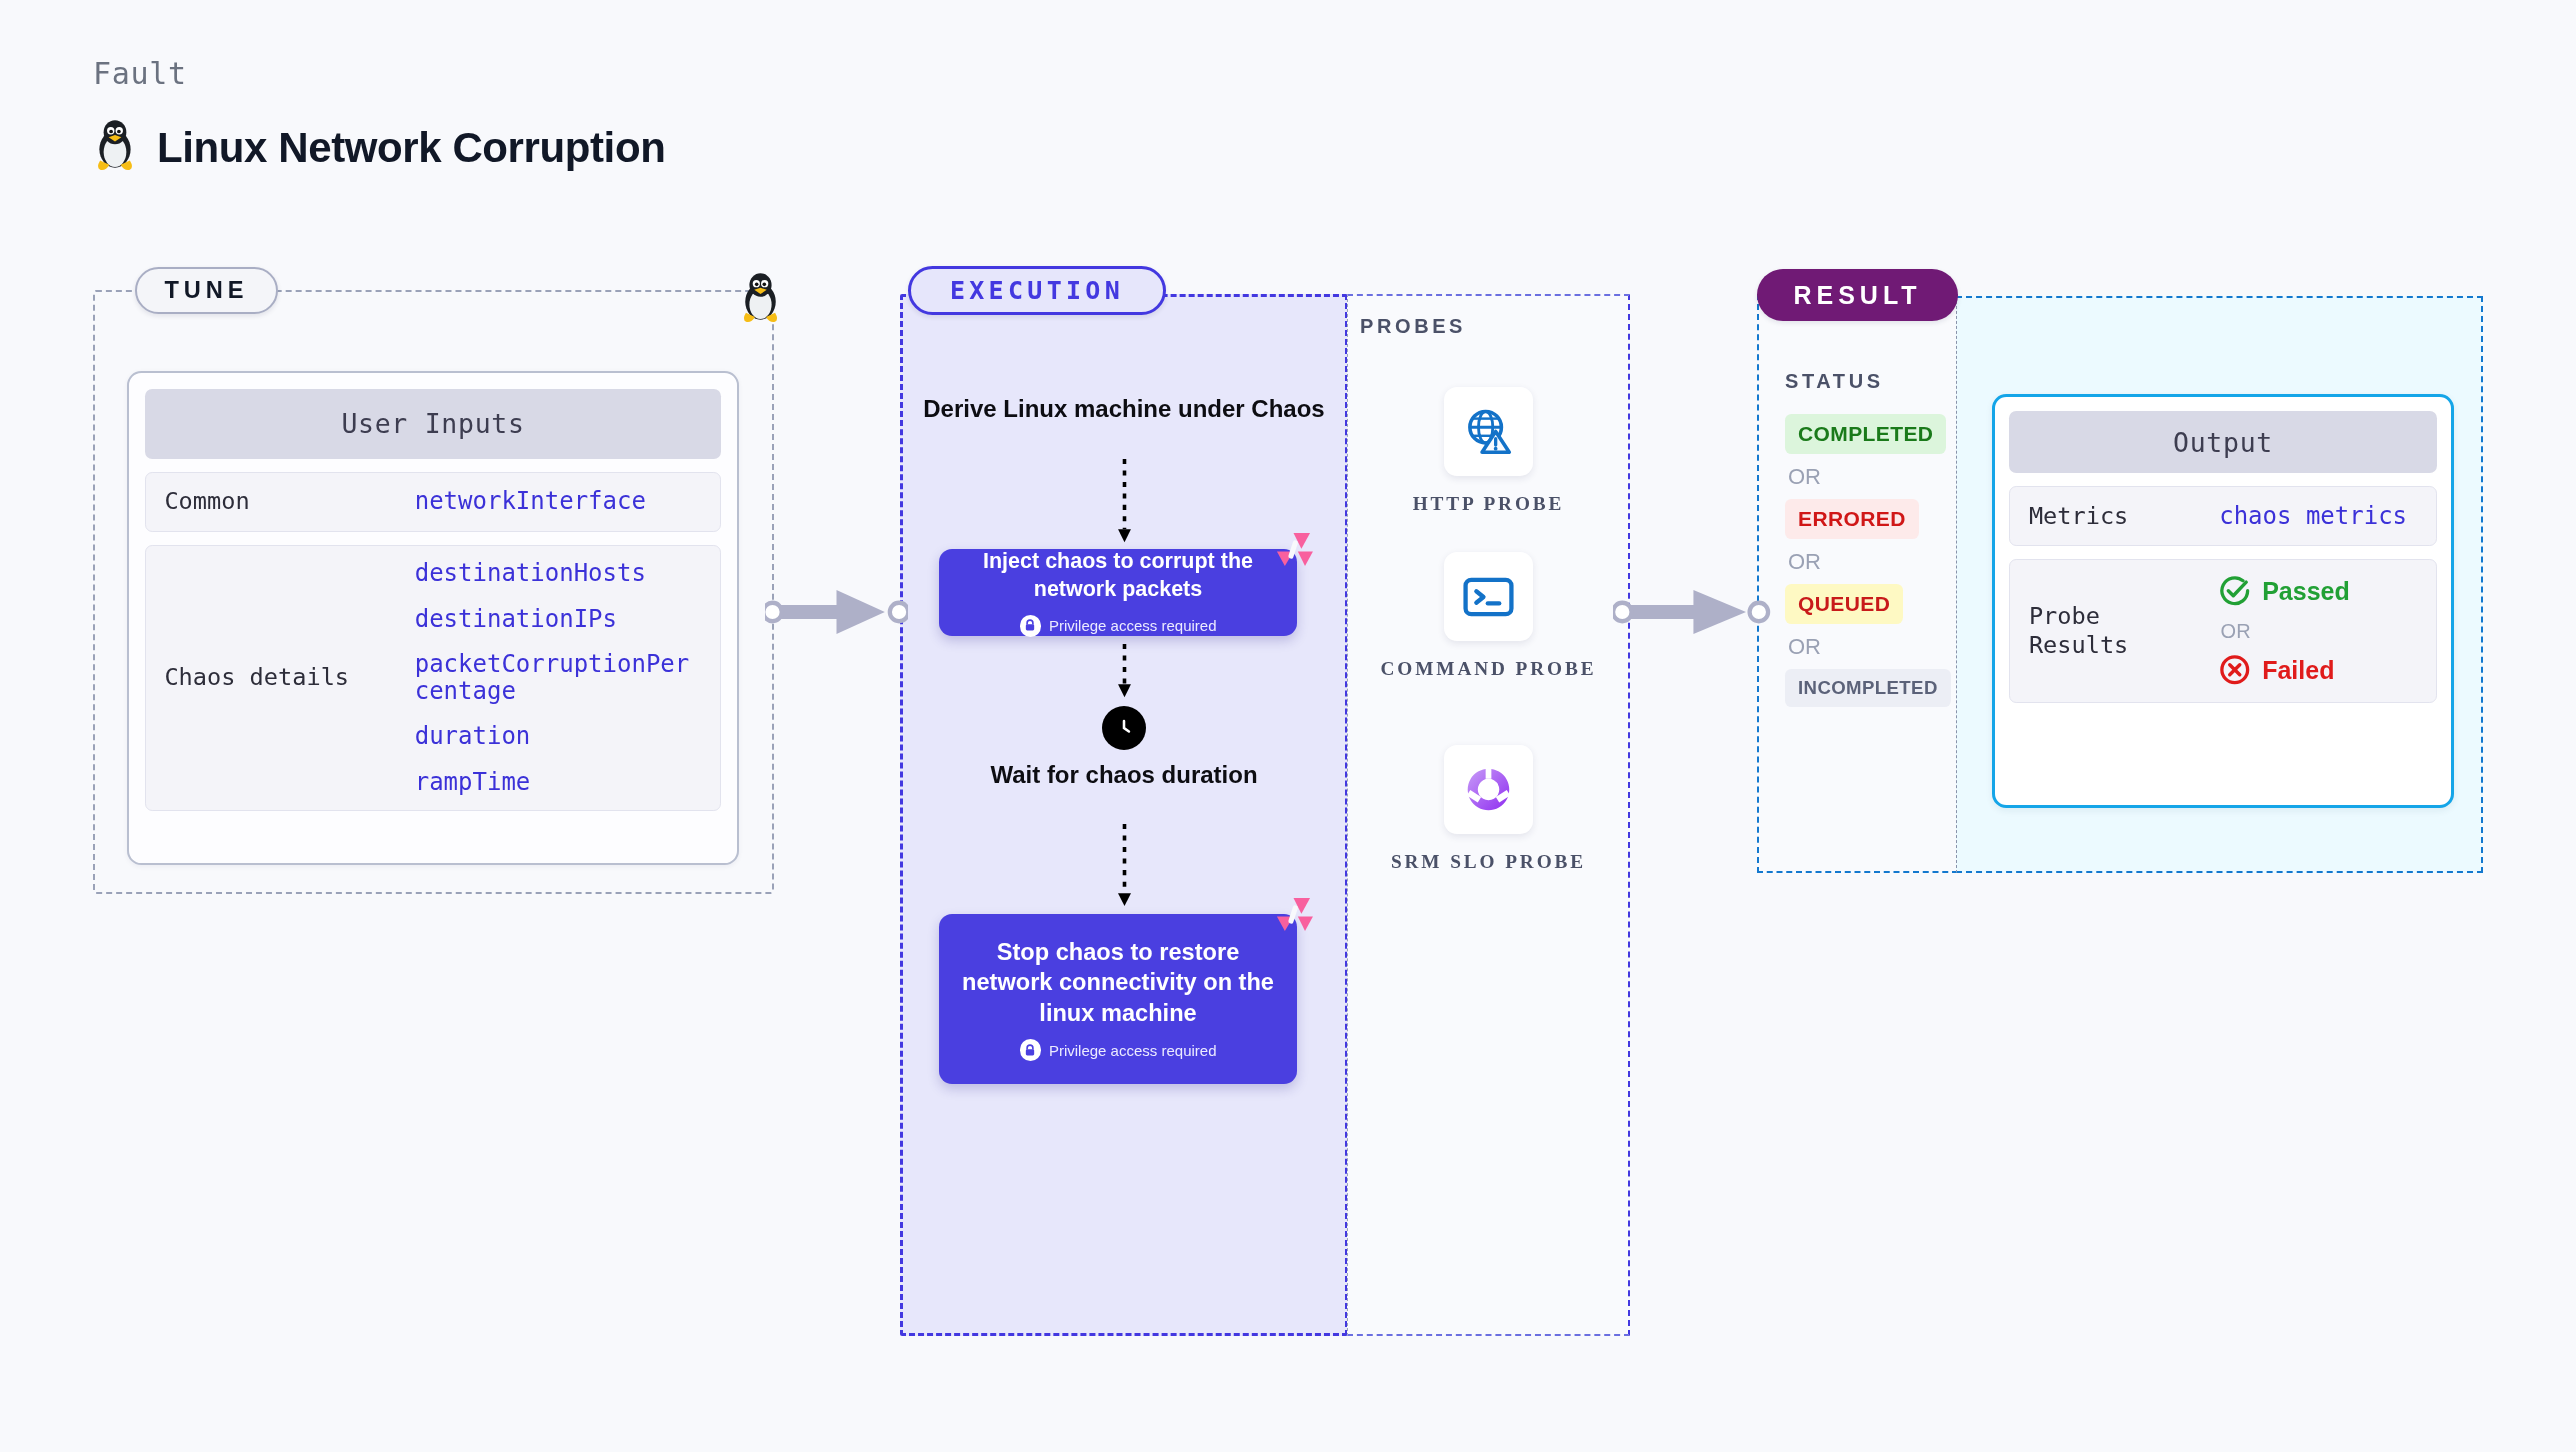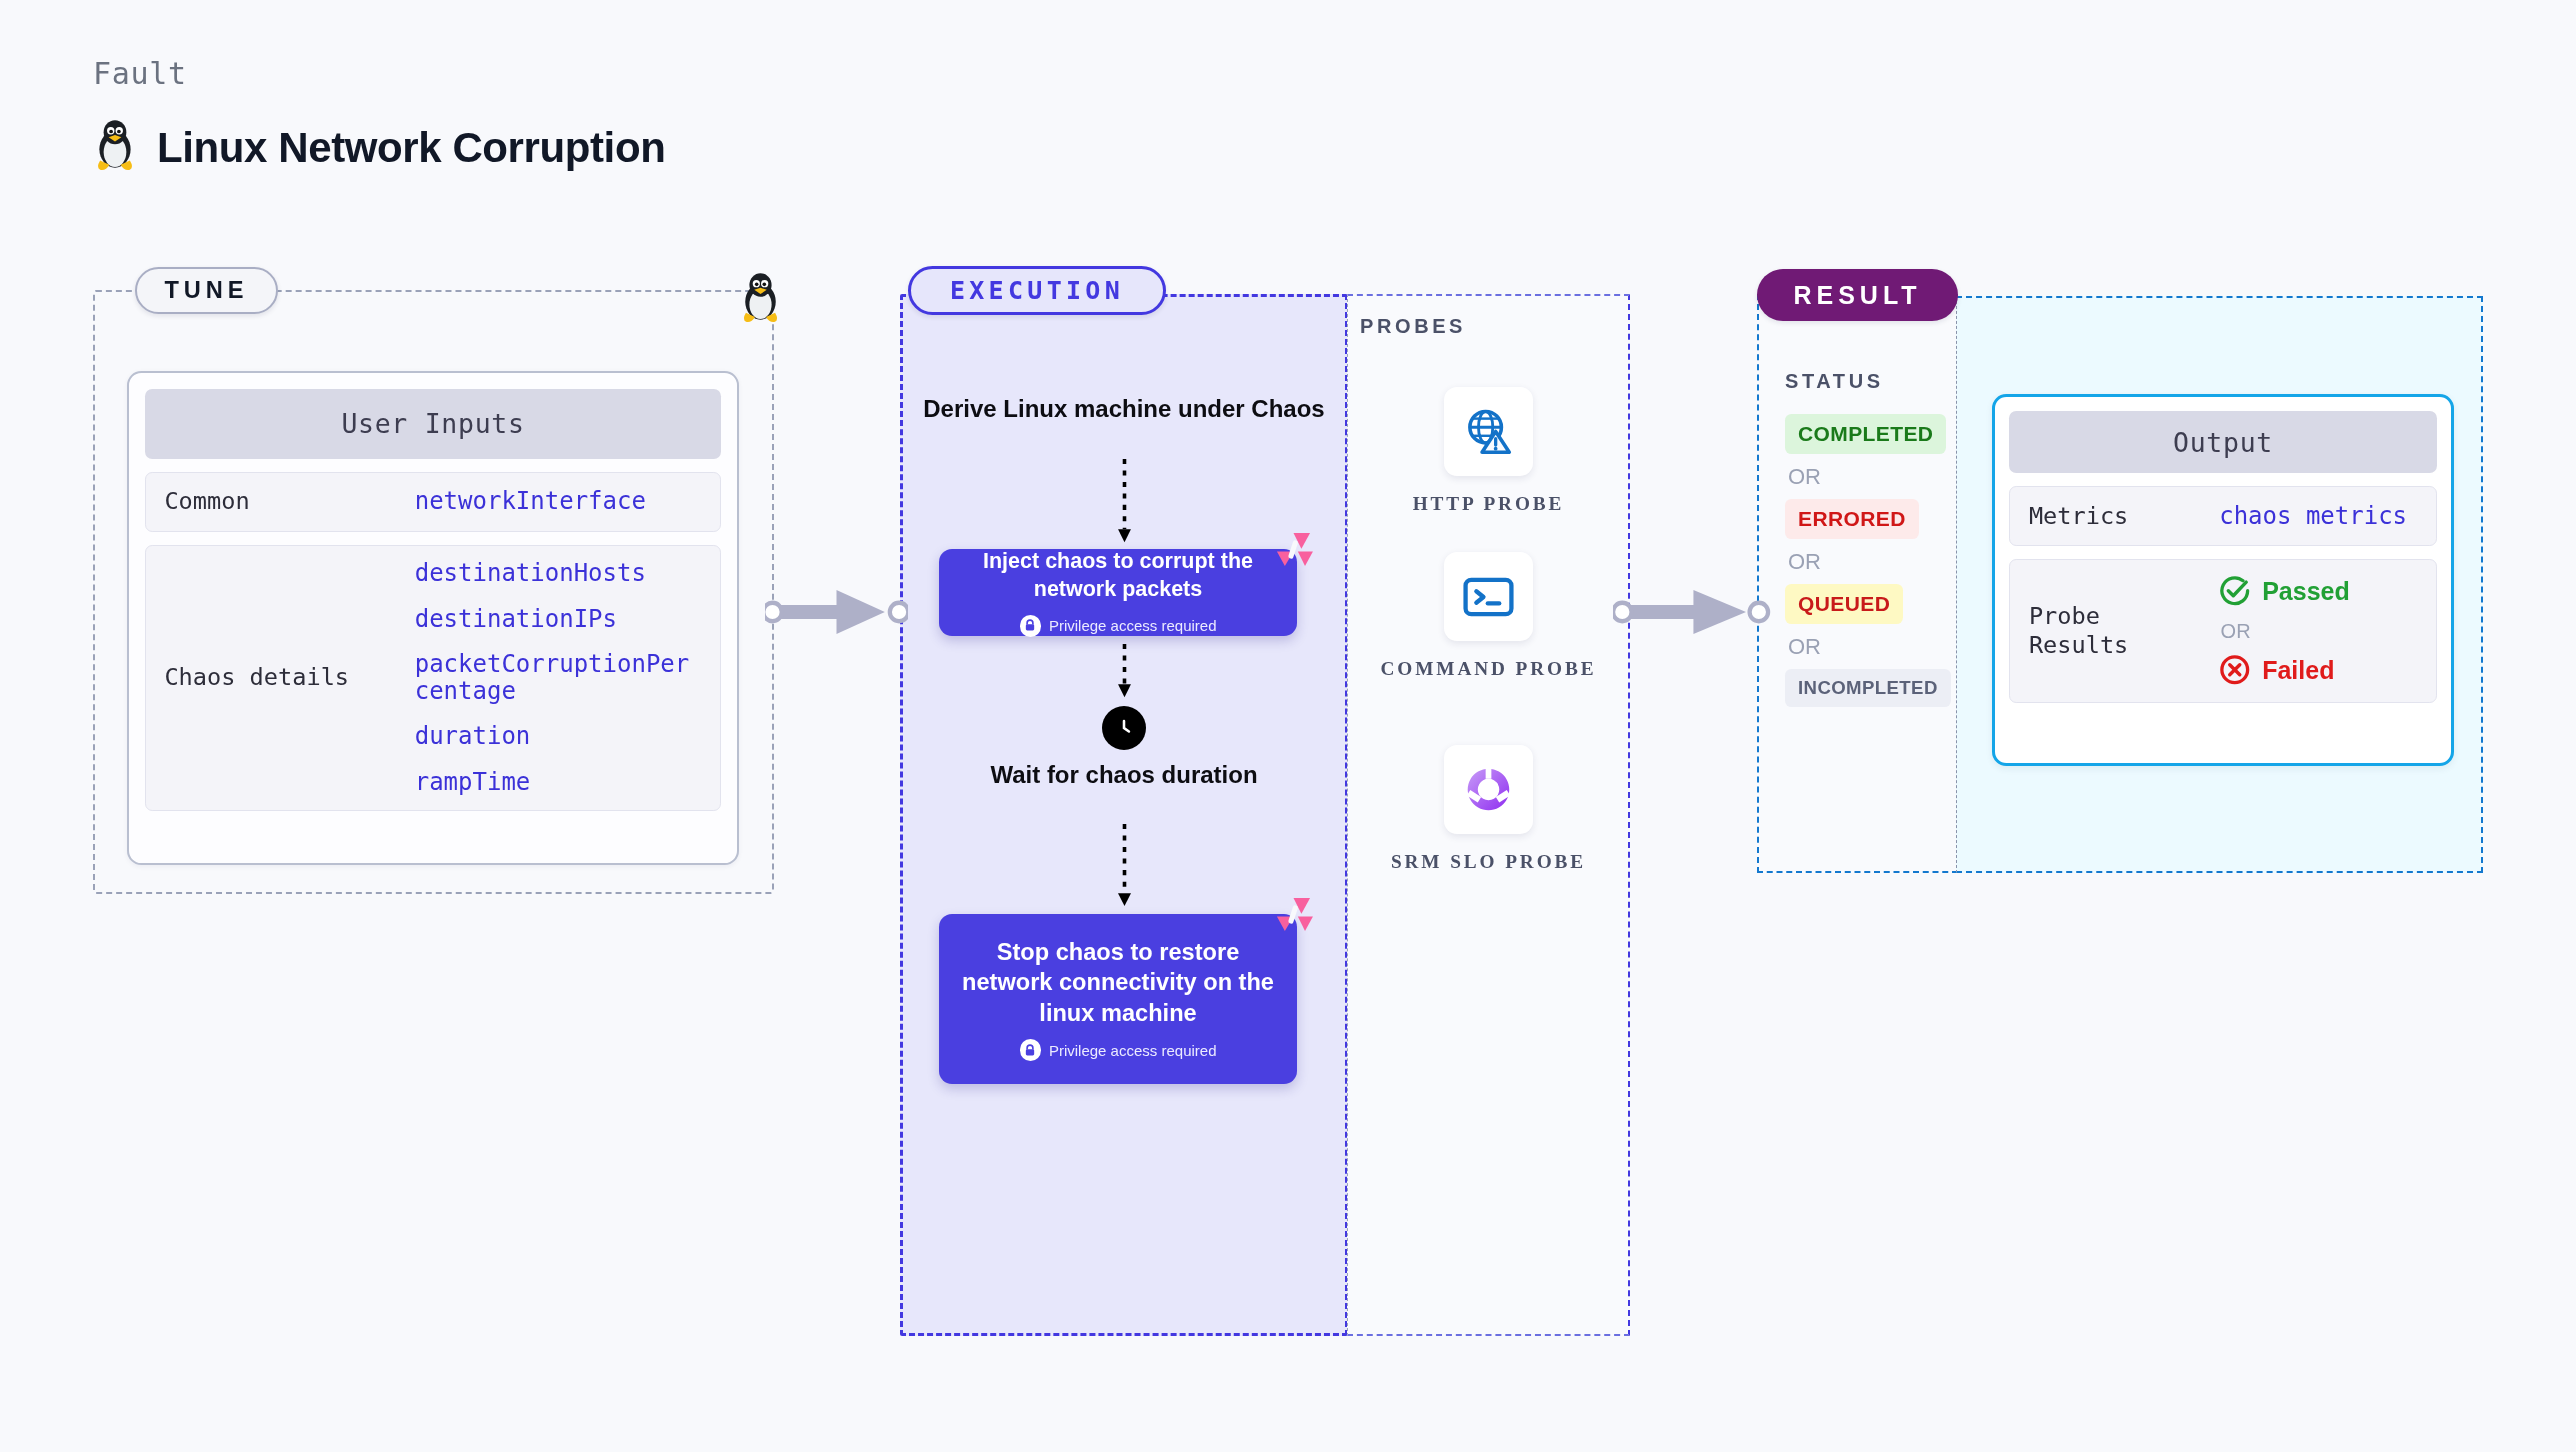--- a/index.html
+++ b/index.html
@@ -155,21 +155,21 @@
     font-size: 22px; color: #9aa1b4; padding: 10px 2.9px 9.3px 2.9px;
     font-family: "Liberation Sans", sans-serif;
   }
 
   
   #output-region {
     left: 1956px; top: 296px; width: 527px; height: 577px;
     background: #ecfaff; border: 2.9px dashed #1378ce; border-left: 1.4px dashed #8a93ab;
   }
   #output-card {
-    position: absolute; left: 1992px; top: 394px; width: 462px; height: 372px;
+    position: absolute; left: 1992px; top: 394px; width: 462px; height: 414px;
     background: #ffffff; border: 3.6px solid #14a5e8; border-radius: 14.3px;
     padding: 14.3px; box-shadow: 0 2.1px 7.2px rgba(20,60,90,.07);
   }
   .probe-res-vals { display: flex; flex-direction: column; gap: 7.2px; }
   .res-line { display: flex; align-items: center; gap: 11.5px; }
   .res-text { font-size: 25px; font-weight: 700; }
 
   
   .connector { position: absolute; z-index: 5; }
 </style>

